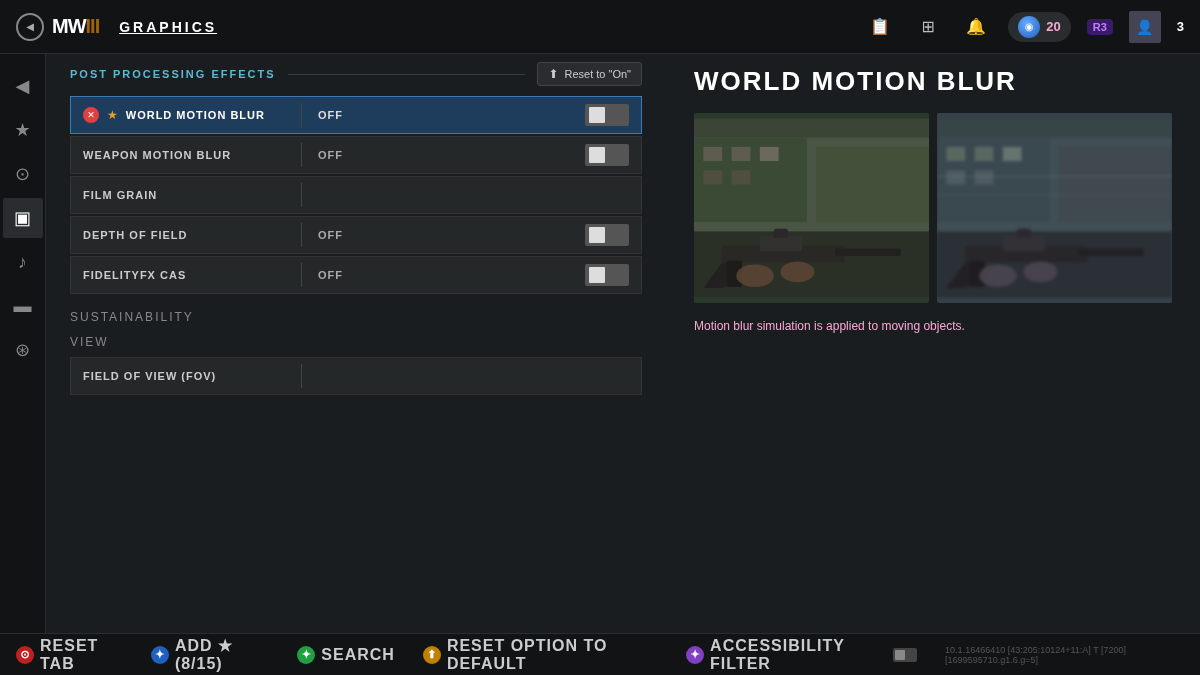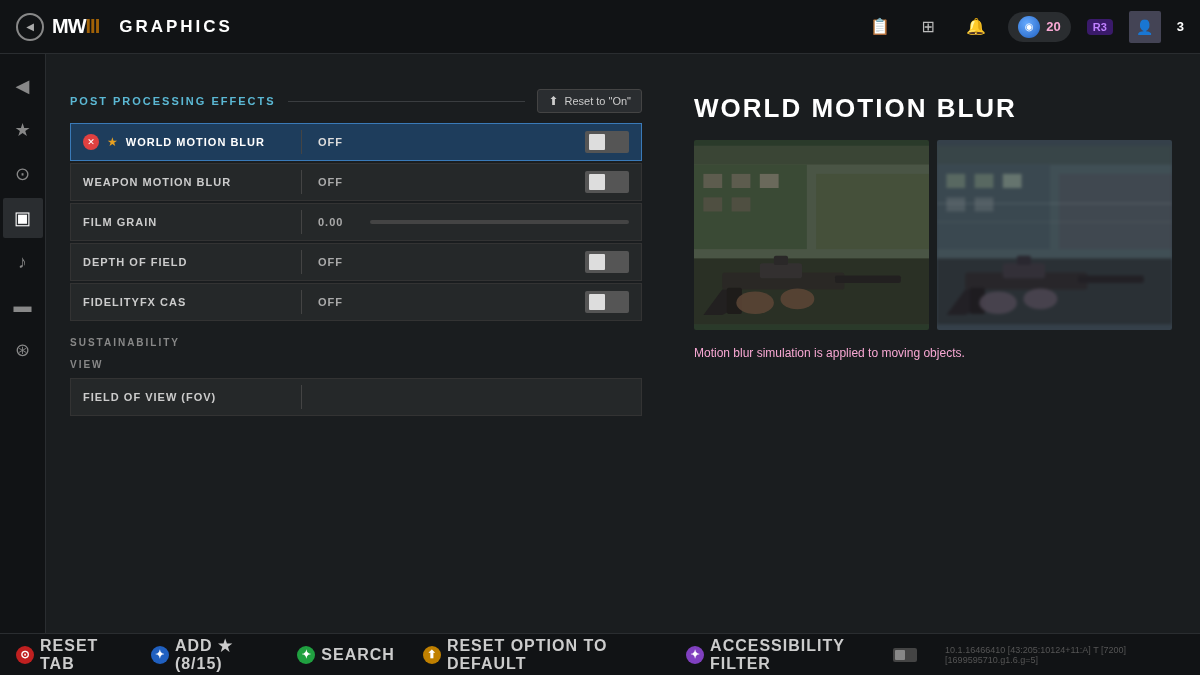--- a/index.html
+++ b/index.html
@@ -50,25 +50,26 @@
       color: #fff;
       font-weight: 900;
       font-size: 20px;
       letter-spacing: -1px;
     }
     .logo-mw span {
       color: #a16207;
     }
     .topbar-title {
       color: #fff;
-      font-size: 17px;
+      font-size: 14px;
       font-weight: 600;
       letter-spacing: 3px;
       text-transform: uppercase;
       margin-left: 8px;
+      text-decoration: underline;
     }
     .topbar-right {
       margin-left: auto;
       display: flex;
       align-items: center;
       gap: 16px;
     }
     .topbar-icon {
       width: 32px;
       height: 32px;
@@ -155,21 +156,21 @@
     }
     .sidebar-item.active {
       color: #fff;
       background: #2a2d30;
     }
 
     
     .main {
       position: absolute;
       left: 46px;
-      top: 69px;
+      top: 42px;
       width: calc(1200px - 46px);
       height: calc(675px - 54px - 42px);
       display: flex;
     }
 
     
     .settings-panel {
       width: 620px;
       height: 100%;
       padding: 20px 24px;
@@ -358,22 +359,22 @@
       flex: 1;
     }
     .dropdown-arrow {
       color: #888;
       font-size: 12px;
     }
 
     
     .subsection-title {
       color: #888;
-      font-size: 10px;
-      font-weight: 700;
+      font-size: 12px;
+      font-weight: 400;
       letter-spacing: 2px;
       text-transform: uppercase;
       margin-bottom: 8px;
       margin-top: 11px;
     }
 
     
     .right-panel {
       flex: 1;
       padding: 24px 28px;
@@ -558,27 +559,20 @@
             <div class="toggle-knob"></div>
           </div>
         </div>
       </div>
 
       <div class="setting-row">
         <div class="row-left">
           <span class="row-name">FILM GRAIN</span>
         </div>
         <div class="row-divider"></div>
-        <div class="row-right">
-          <span class="row-value">0.00</span>
-          <div class="slider-track" style="margin-right:12px;">
-            <div class="slider-fill" style="width:0%;"></div>
-            <input type="range" class="slider-input" min="0" max="100" value="0" style="">
-          </div>
-        </div>
       </div>
 
       <div class="setting-row">
         <div class="row-left">
           <span class="row-name">DEPTH OF FIELD</span>
         </div>
         <div class="row-divider"></div>
         <div class="row-right">
           <span class="row-value">OFF</span>
           <div class="toggle off" style="margin-left:auto;margin-right:12px;">

